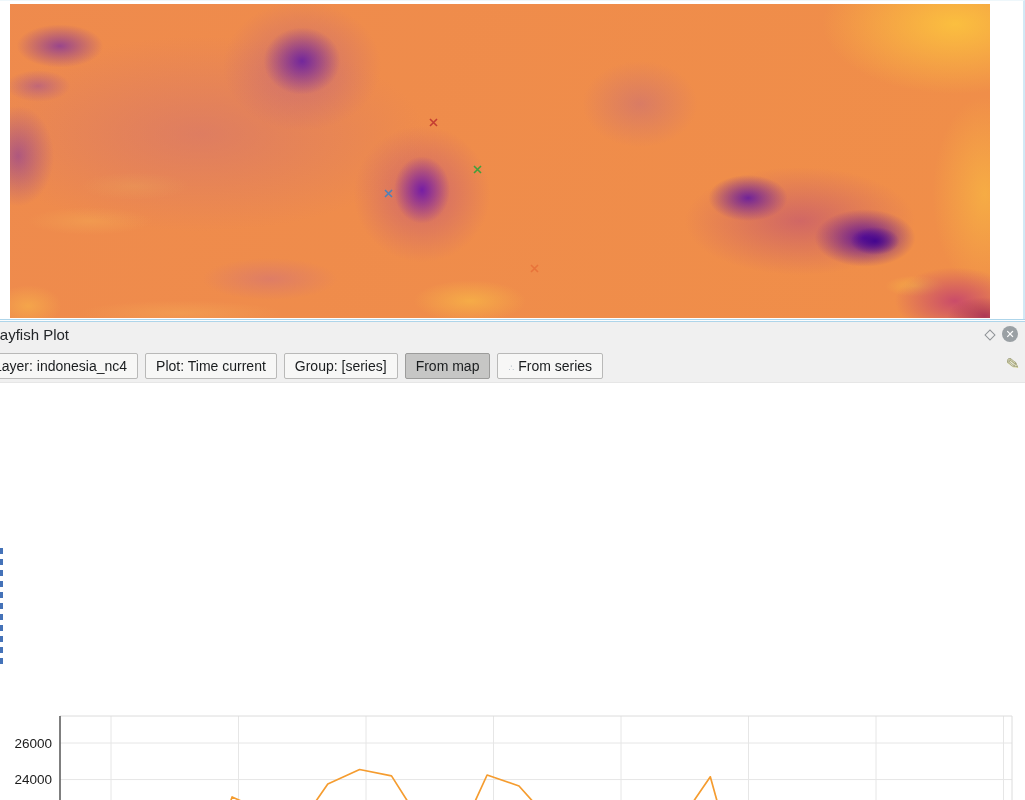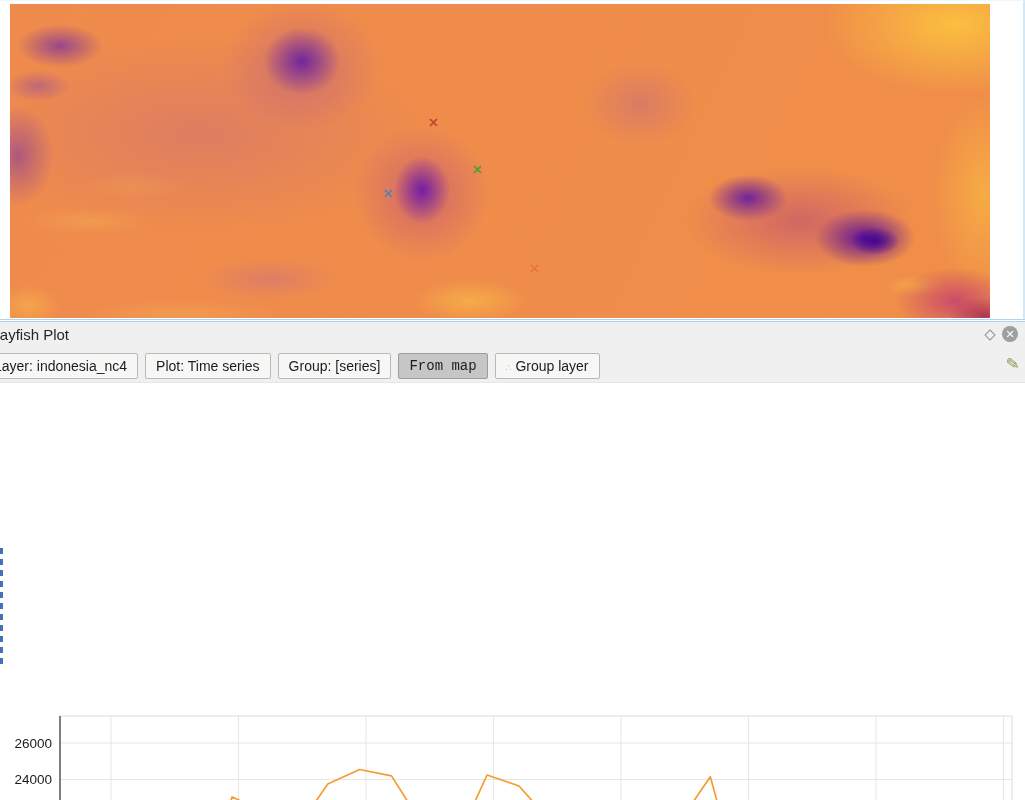--- a/index.html
+++ b/index.html
@@ -53,21 +53,21 @@
   .panel-title{position:absolute;left:0;top:4px;font-size:15px;color:#232629;white-space:nowrap;text-indent:-16px;}
   .float-btn{position:absolute;right:31px;top:9px;width:8px;height:8px;border:1.5px solid #8f9397;
              transform:rotate(45deg);background:#f0f0f0;}
   .close-btn{position:absolute;right:7px;top:4px;width:16px;height:16px;border-radius:50%;
              background:#9aa0a4;color:#fff;font-size:11px;line-height:16px;text-align:center;font-weight:bold;}
   .toolbar{position:relative;height:34px;background:#f0f0f0;display:flex;align-items:center;gap:7px;
            padding:0;border-bottom:1px solid #e6e6e6;}
   .tb-btn{height:26px;padding:0 10px;font-size:14px;color:#1a1d1f;background:#f7f7f6;
           border:1px solid #b9b9b8;border-radius:2px;white-space:nowrap;line-height:24px;}
   .tb-btn.first{margin-left:-17px;}
-  .tb-btn.pressed{background:#c6c6c5;border-color:#9c9c9b;font-family:Liberation Mono, monospace;}
+  .tb-btn.pressed{background:#c6c6c5;border-color:#9c9c9b;}
   .tb-btn .preicon{color:#b9c4cc;font-size:9px;letter-spacing:1px;margin-right:3px;}
   .cursor-glyph{position:absolute;right:6px;top:5px;font-size:16px;color:#9b9b7a;
                 transform:rotate(-8deg);text-shadow:0 1px 0 #d8d89a;}
 
   
   .chart-wrap{position:absolute;left:0;top:384px;width:1025px;height:416px;background:#fff;}
   .yaxis-sliver{position:absolute;left:0;top:548px;width:3px;height:120px;
     background:repeating-linear-gradient(180deg,#4472b8 0 6px, rgba(68,114,184,0) 6px 11px);}
   svg text{font-family:"Liberation Sans","DejaVu Sans",sans-serif;}
 </style>
@@ -95,24 +95,24 @@
 
   <div class="panel">
     <div class="sep2"></div>
     <div class="panel-titlebar">
       <div class="panel-title">Crayfish Plot</div>
       <div class="float-btn"></div>
       <div class="close-btn">✕</div>
     </div>
     <div class="toolbar">
       <button class="tb-btn first">Layer: indonesia_nc4</button>
-      <button class="tb-btn">Plot: Time series</button>
+      <button class="tb-btn">Plot: Time current</button>
       <button class="tb-btn">Group: [series]</button>
       <button class="tb-btn pressed">From map</button>
-      <button class="tb-btn"><span class="preicon">∴</span><span>Group layer</span></button>
+      <button class="tb-btn"><span class="preicon">∴</span><span>From series</span></button>
       <span class="cursor-glyph">✎</span>
     </div>
 
     <div class="chart-wrap">
       <svg id="chart-svg" width="1025" height="416" viewBox="0 384 1025 416">
           <rect x="0" y="384" width="1025" height="416" fill="#ffffff"></rect>
           <defs>
             <clipPath id="plotclip">
               <rect x="60" y="396" width="952" height="363"></rect>
             </clipPath>

